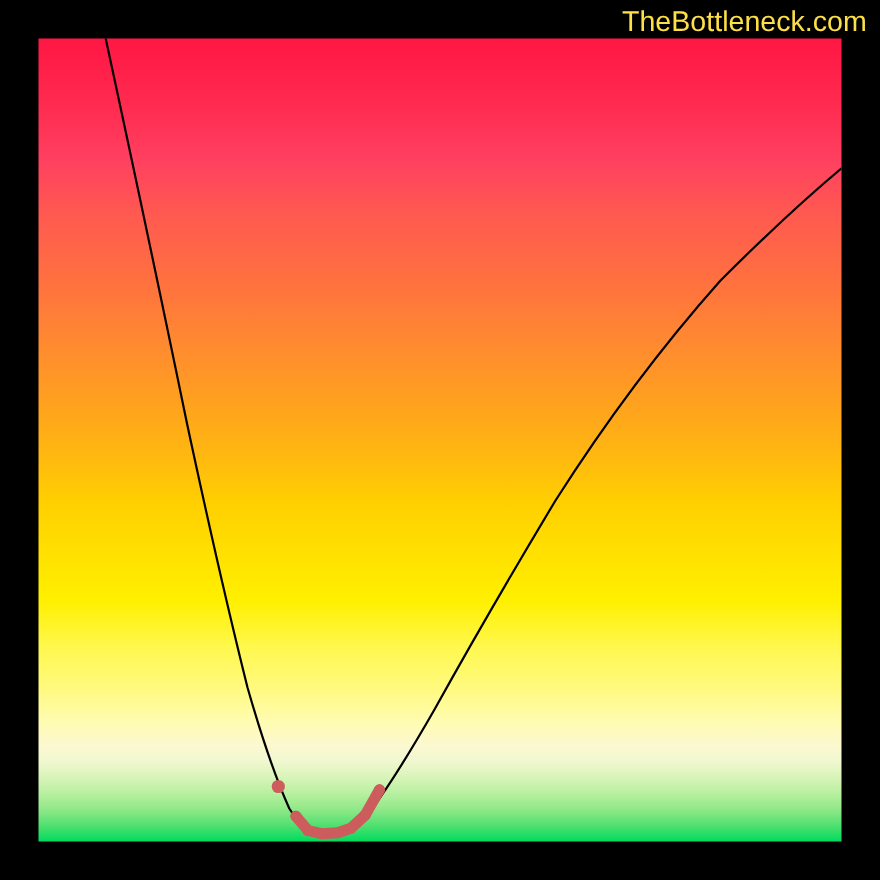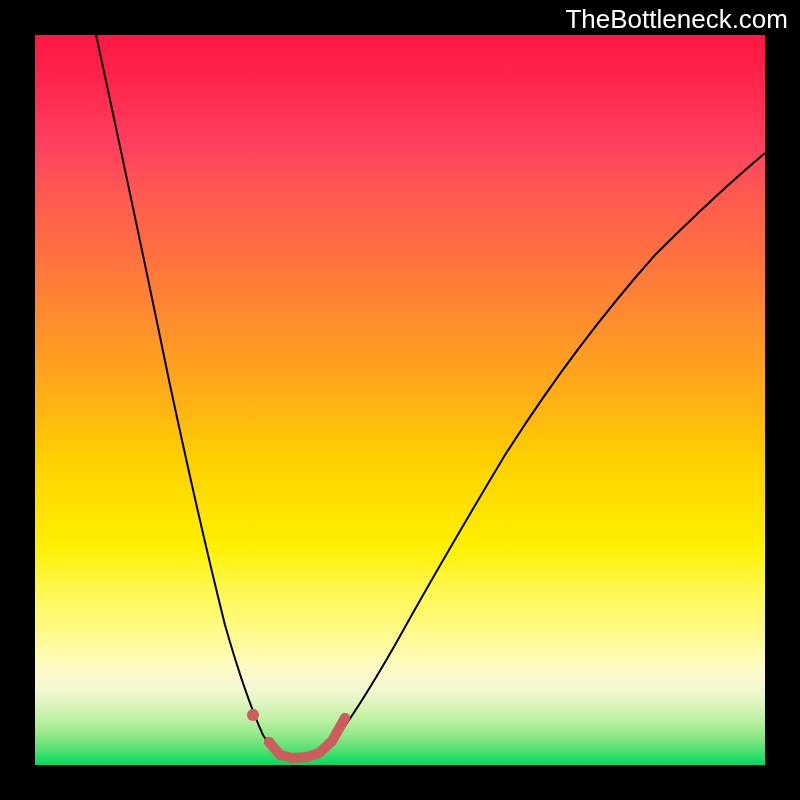--- a/index.html
+++ b/index.html
@@ -13,21 +13,21 @@
       height: 800px;
       background: #000;
       position: relative;
       overflow: hidden;
     }
     
     .watermark {
       position: absolute;
       top: 4px;
       right: 12px;
-      color: #ffffff;
+      color: #fde047;
       font-family: Arial, sans-serif;
       font-size: 26px;
       font-weight: 400;
       z-index: 10;
     }
     
     .plot-area {
       position: absolute;
       top: 35px;
       left: 35px;

